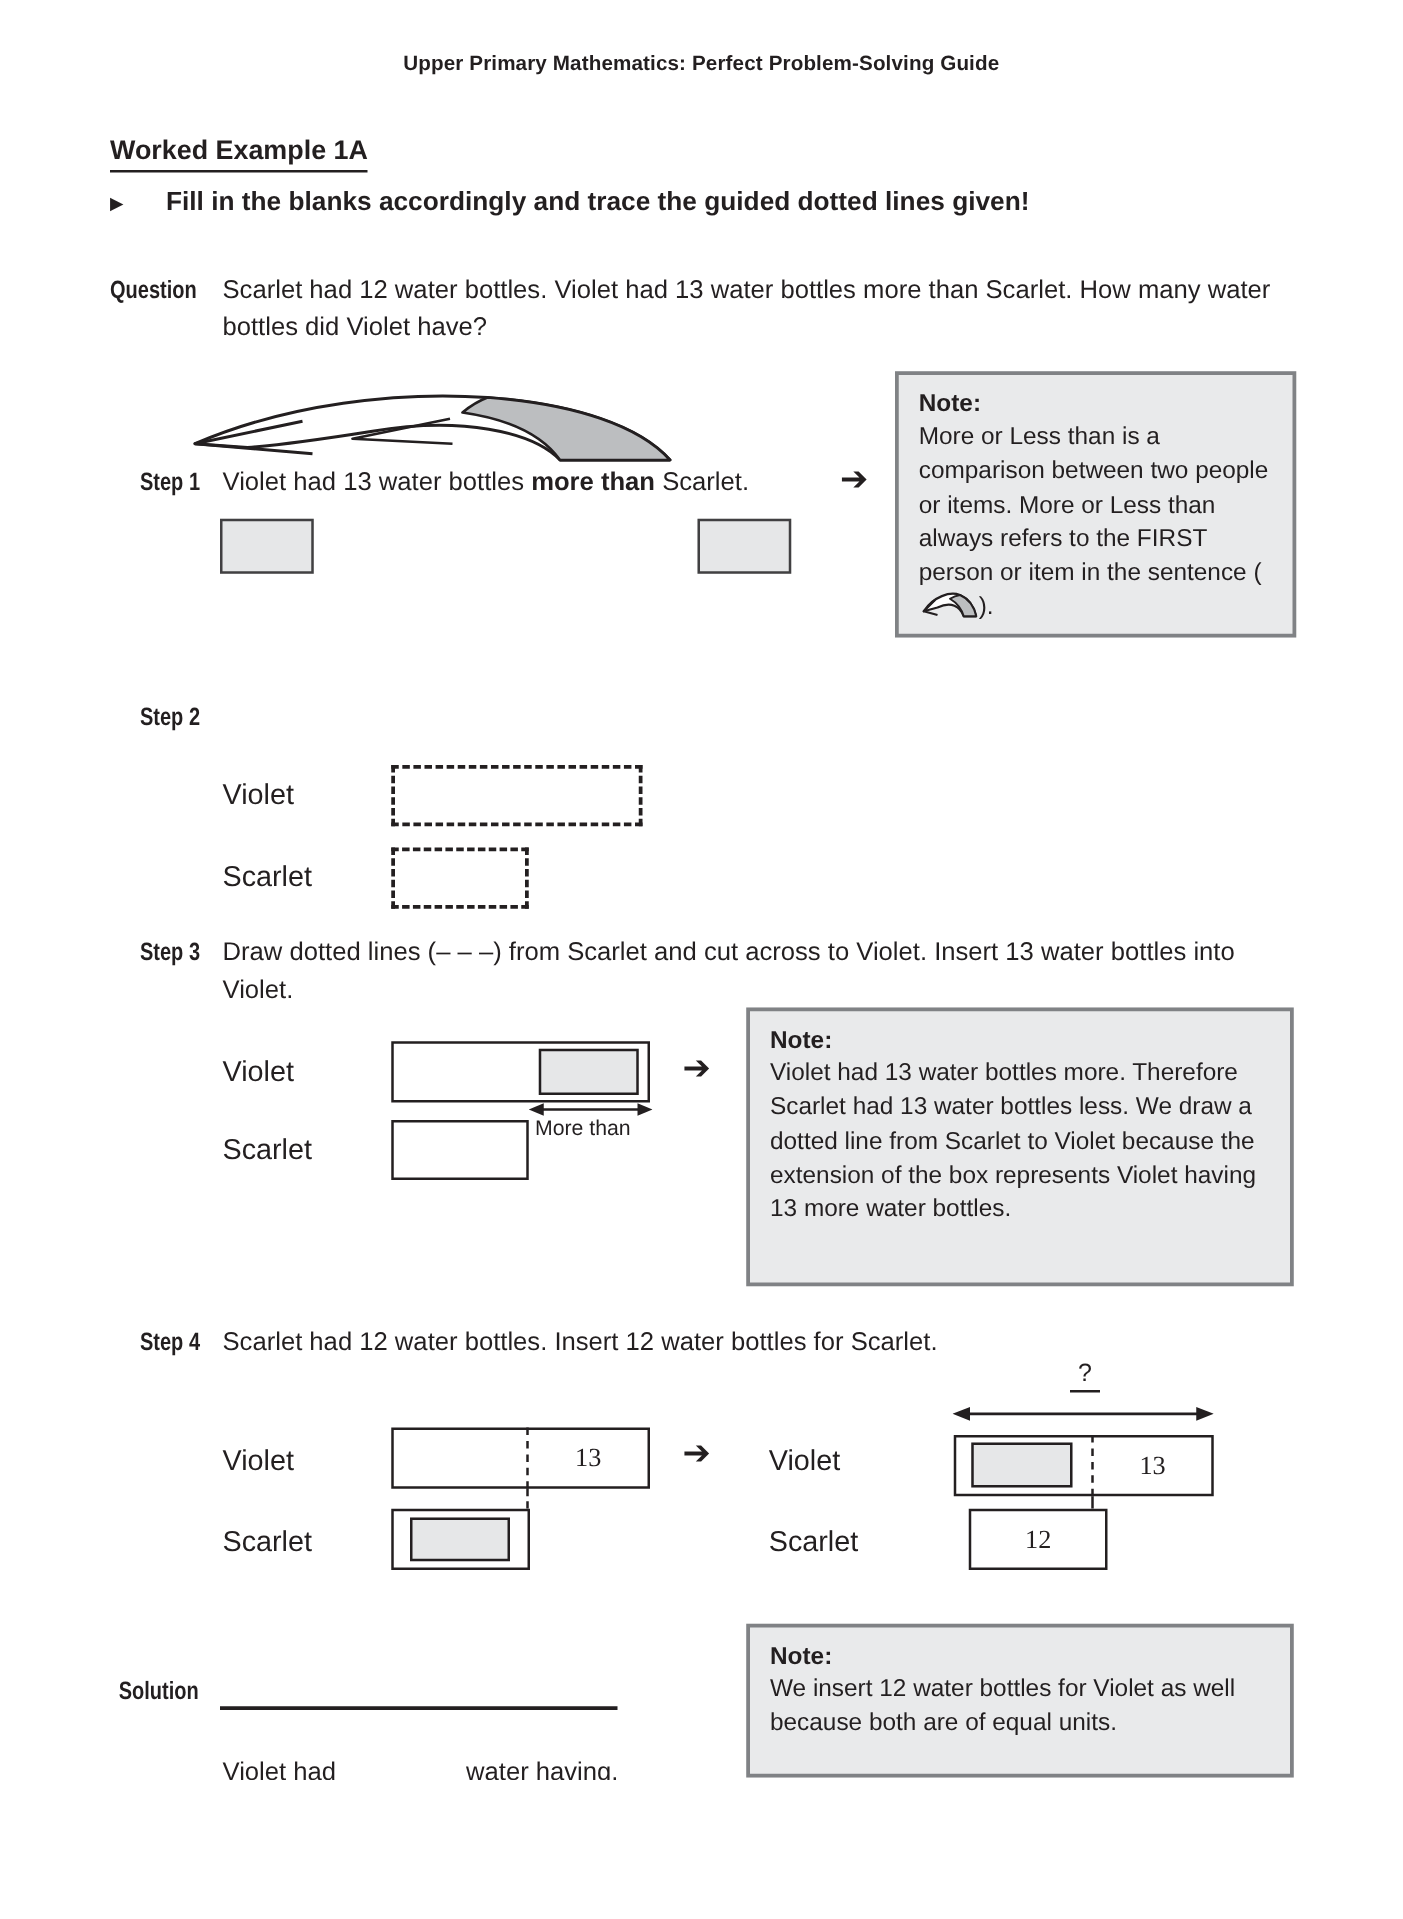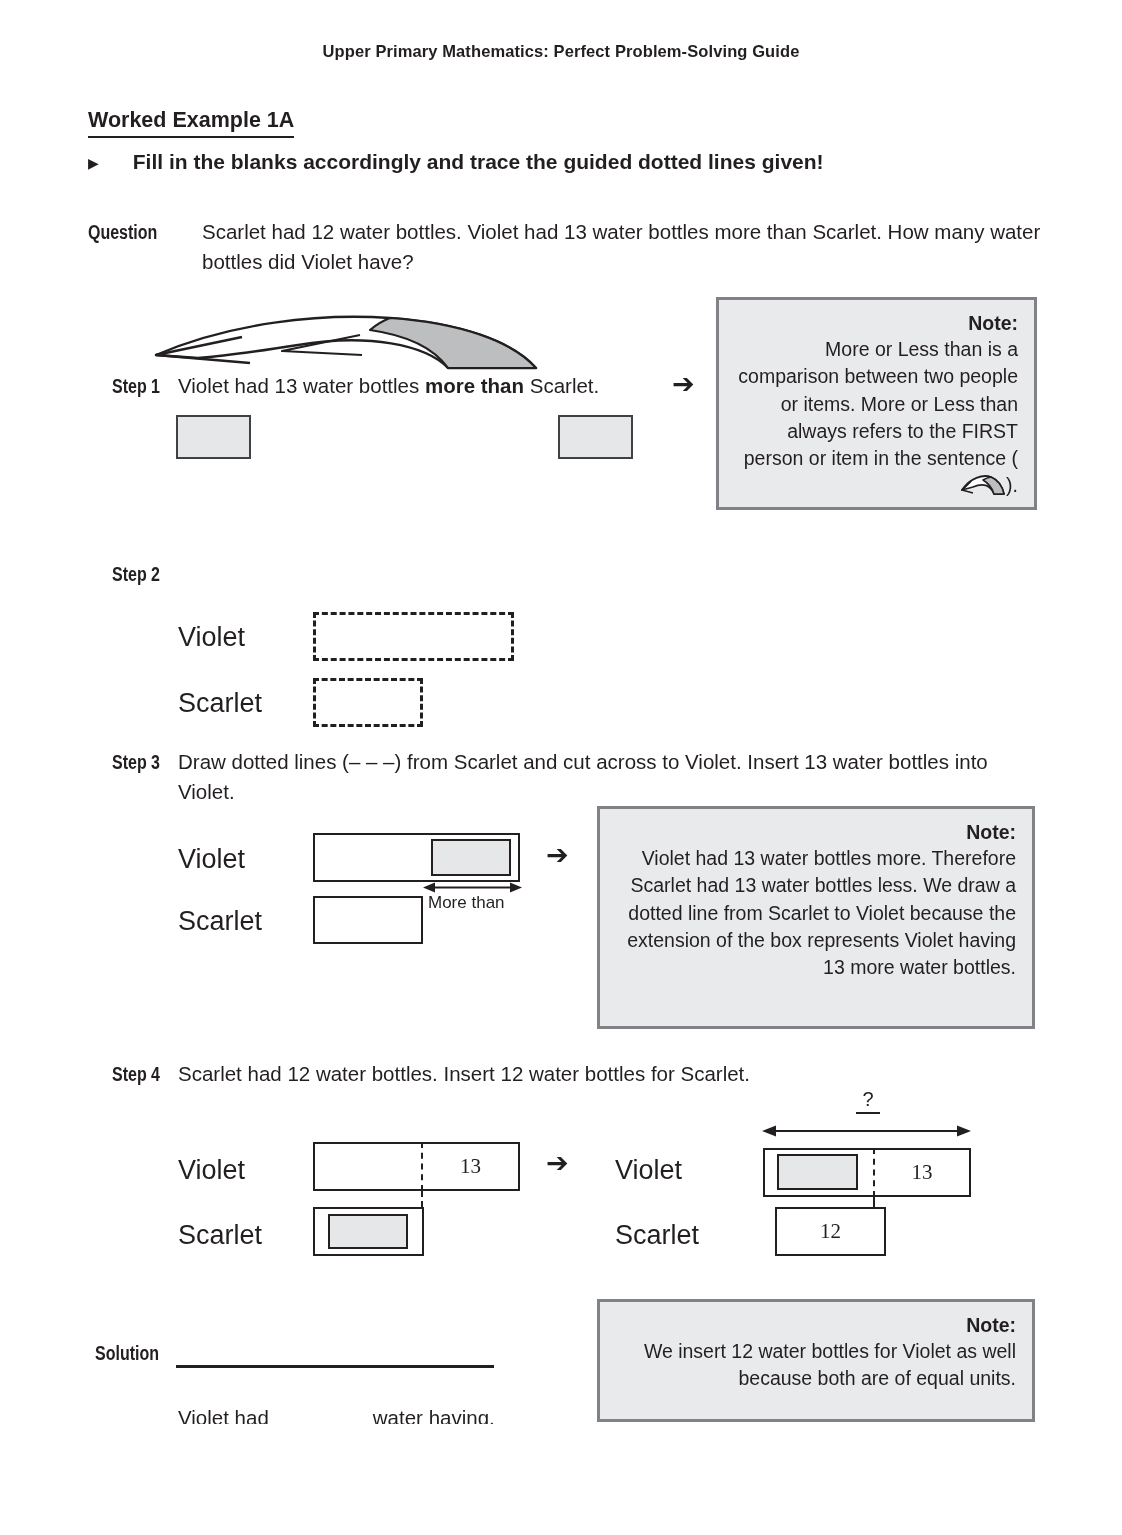--- a/index.html
+++ b/index.html
@@ -12,32 +12,32 @@
     font-size:16.5px; font-weight:700; letter-spacing:.1px;}
   .title{position:absolute; left:88px; top:108px; font-size:21.5px; font-weight:700;
     border-bottom:2.5px solid #231f20; padding-bottom:3px;}
   .instruction{position:absolute; left:88px; top:150px; display:flex; align-items:flex-start;}
   .tri{font-size:14px; padding-top:5px; font-family:"DejaVu Sans",sans-serif;}
   .instr-text{font-size:21px; font-weight:700; margin-left:34px;}
   .clbl{position:absolute; font-weight:700; font-size:20px; white-space:nowrap;
     transform:scaleX(.8); transform-origin:left top;}
   .body{position:absolute; font-size:20.5px; line-height:1.48;}
   .b{font-weight:700;}
-  .dlabel{position:absolute; font-size:27px;}
+  .dlabel{position:absolute; font-size:23px;}
   .arrowg{position:absolute; font-size:27px; font-weight:700; line-height:1;
     font-family:"DejaVu Sans",sans-serif;}
   .fillbox{position:absolute; background:#e6e7e8; border:2px solid #414042; box-sizing:border-box;}
   .solid-box{position:absolute; background:#ffffff; border:2.5px solid #231f20; box-sizing:border-box;}
   .gray-inner{position:absolute; background:#e6e7e8; border:2.5px solid #231f20; box-sizing:border-box;}
   .dash-box{position:absolute; border:3px dashed #231f20; box-sizing:border-box;}
   .vdash{position:absolute; width:0; border-left:2.5px dashed #231f20;}
   .numcell{position:absolute; display:flex; align-items:center; justify-content:center;
     font-size:21px;font-family:Liberation Serif, serif;}
   .note{position:absolute; background:#e9eaeb; border:3px solid #808285;
-    padding:10px 16px; box-sizing:border-box;text-align:right;}
+    padding:10px 16px; box-sizing:border-box;}
   .nlabel{font-weight:700; font-size:19.5px; line-height:1.35;}
   .ntext{font-size:19.5px; line-height:1.39;}
   .mini-swoosh{vertical-align:-5px; margin:0 1px;}
   .morethan{position:absolute; font-size:17px;}
   .qmark{position:absolute; left:856px; top:1088px; width:24px; text-align:center;
     font-size:20px; border-bottom:2px solid #231f20; padding-bottom:1px;}
   .sol-line{position:absolute; left:176px; top:1337px; width:318px; height:28px;
     border-bottom:3px solid #231f20;}
   .blank{display:inline-block; width:86px; border-bottom:2.5px solid #231f20; margin:0 10px 0 8px;}
   .pagenum{position:absolute; top:1459px; left:0; width:100%; text-align:center;
@@ -52,21 +52,21 @@
 
   <div class="header">Upper Primary Mathematics: Perfect Problem-Solving Guide</div>
 
   <div class="title">Worked Example 1A</div>
   <div class="instruction">
     <span class="tri">▶</span>
     <span class="instr-text">Fill in the blanks accordingly and trace the guided dotted lines given!</span>
   </div>
 
   <div class="clbl" style="left:88px; top:221px;">Question</div>
-  <div class="body" style="left:178px; top:217px; width:845px;margin-left:24px;">Scarlet had 12 water bottles. Violet had 13 water bottles more than Scarlet. How many water bottles did Violet have?</div>
+  <div class="body" style="left:178px; top:217px; width:845px;">Scarlet had 12 water bottles. Violet had 13 water bottles more than Scarlet. How many water bottles did Violet have?</div>
 
   <svg class="abs" style="left:150px; top:311px;" width="388" height="60" viewBox="0 0 388 60">
     <path d="M 6 44 C 80 12, 170 2, 240 7 C 310 12, 362 30, 386 57 L 298 57
              C 276 34, 218 22, 148 34 C 110 40, 75 45, 48 47 Z" fill="#ffffff" stroke="#231f20" stroke-width="2.4" stroke-linejoin="round"></path>
     <path d="M 240 7 C 310 12, 362 30, 386 57 L 298 57 C 283 36, 255 24, 220 19
              C 226 14, 232 10, 240 7 Z" fill="#bcbec0" stroke="#231f20" stroke-width="2.2" stroke-linejoin="round"></path>
     <path d="M 210 24 L 132 40 L 212 44" fill="none" stroke="#231f20" stroke-width="2.2" stroke-linejoin="round"></path>
     <path d="M 92 26 L 6 44 L 100 52" fill="none" stroke="#231f20" stroke-width="2.4" stroke-linejoin="round"></path>
   </svg>
 

